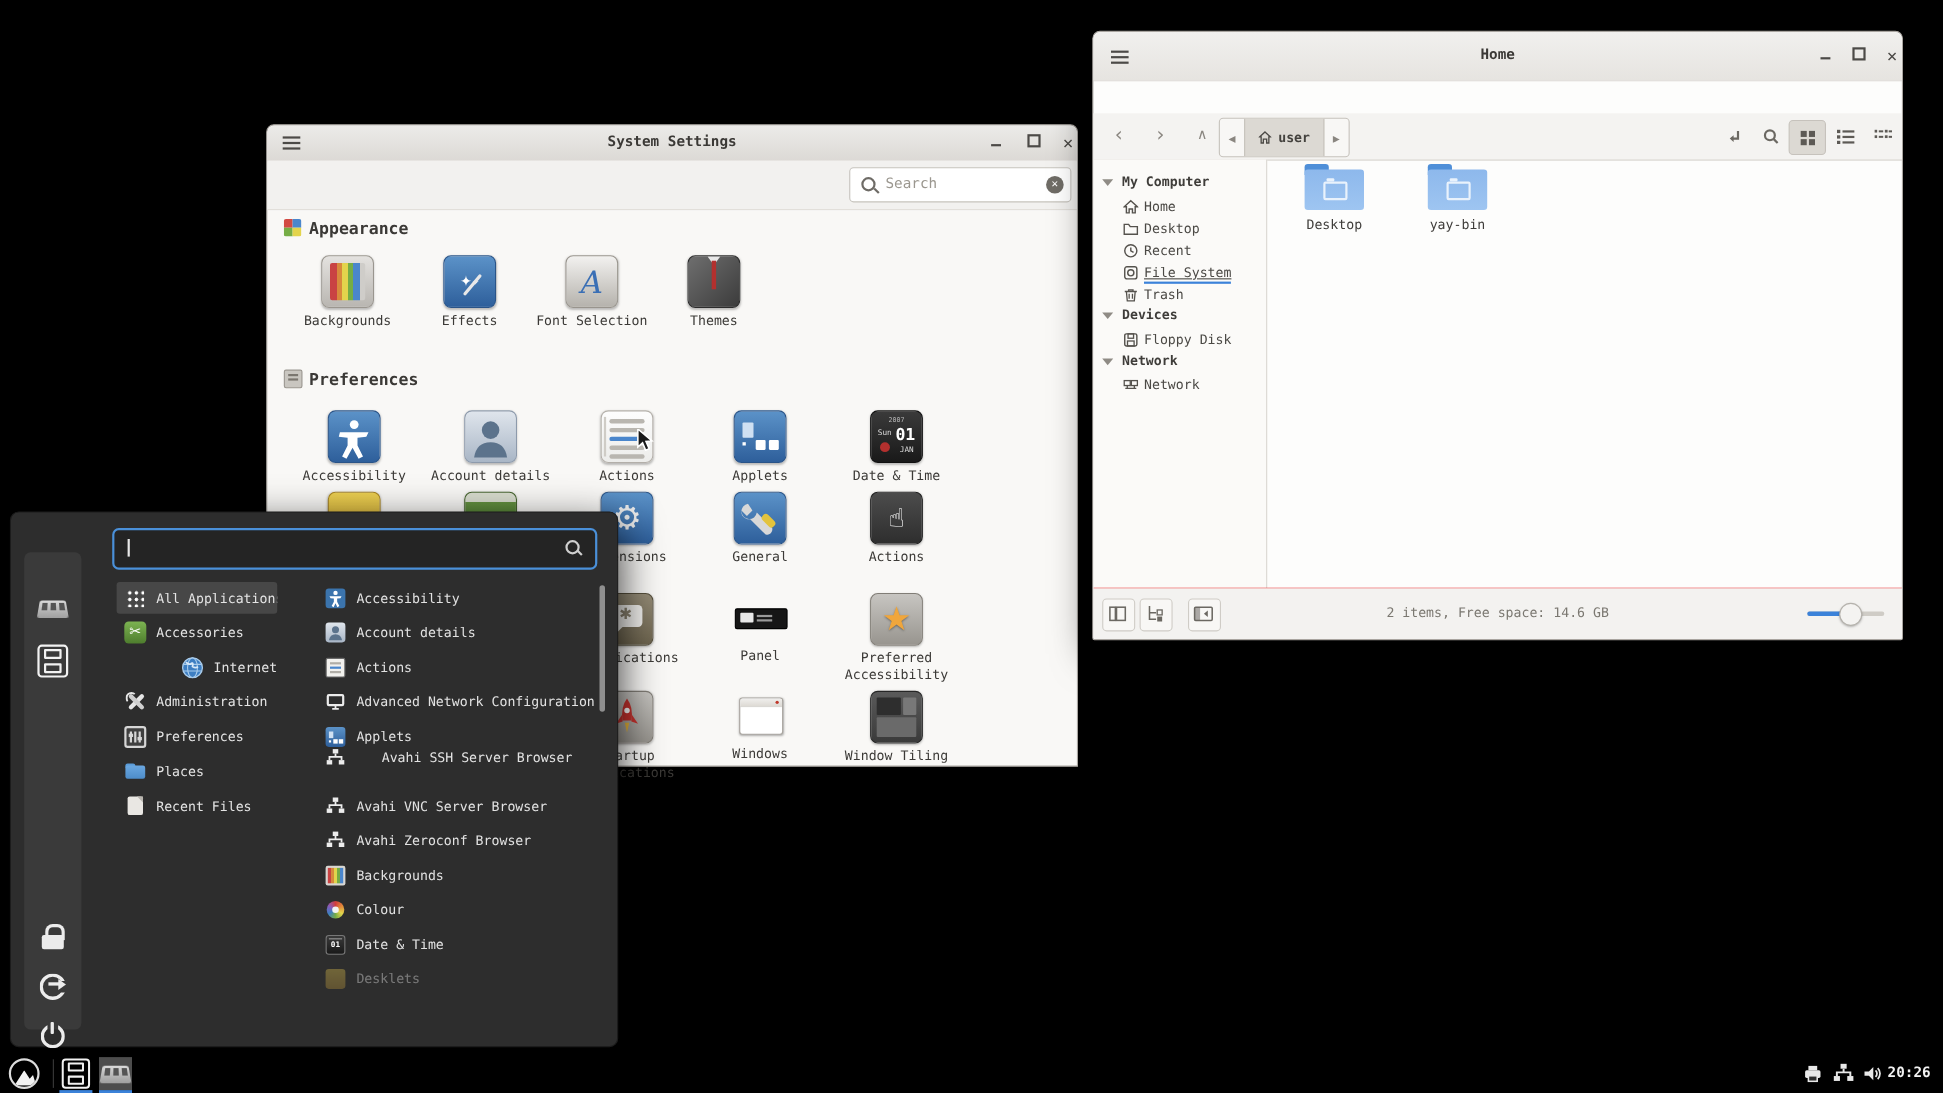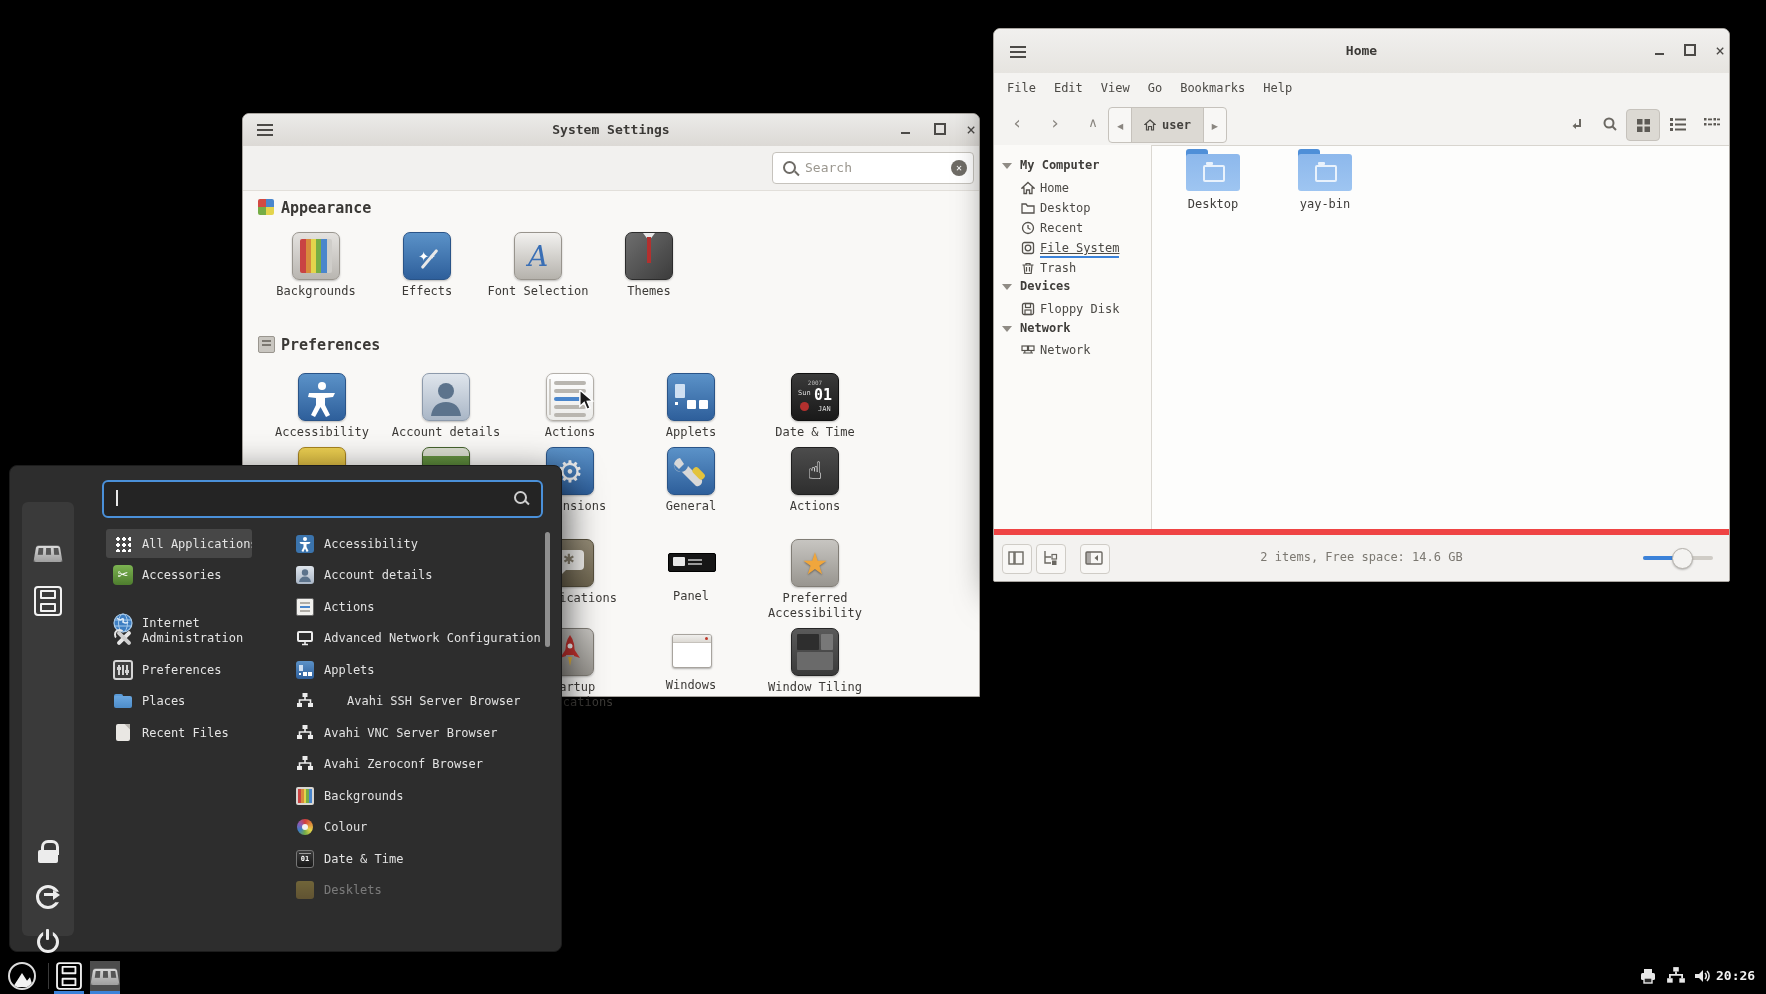--- a/index.html
+++ b/index.html
@@ -48,21 +48,21 @@
   .crumbgroup{position:absolute;left:114px;top:4px;height:34px;border:1px solid #c6c2bc;border-radius:4px;background:#f8f7f5;display:flex;}
   .crumbseg{display:flex;align-items:center;justify-content:center;color:#8a8680;}
   .crumb-user{background:#dcd9d3;border-left:1px solid #c6c2bc;border-right:1px solid #c6c2bc;padding:0 12px;display:flex;align-items:center;gap:6px;color:#44423e;font-size:12px;font-weight:bold;}
   .viewbtn{position:absolute;top:6px;width:32px;height:30px;border-radius:4px;display:flex;align-items:center;justify-content:center;}
   .viewbtn.active{background:#dcd9d3;border:1px solid #c6c2bc;}
   .f-sidebar{position:absolute;left:0;top:116px;width:157px;bottom:46px;background:#fbfaf8;border-right:1px solid #dbd8d2;}
   .sb-h{position:absolute;left:26px;font-size:12px;font-weight:bold;color:#3f3d3a;}
   .sb-tri{position:absolute;left:8px;width:0;height:0;border-left:5px solid transparent;border-right:5px solid transparent;border-top:6px solid #8f8b85;}
   .sb-item{position:absolute;left:46px;font-size:12px;color:#4b4945;}
   .sb-ic{position:absolute;left:27px;width:14px;height:14px;}
-  .f-status{position:absolute;left:0;right:0;bottom:0;height:46px;background:#f3f2f0;border-top:6px solid #ef4444;border-radius:0 0 2px 2px;}
+  .f-status{position:absolute;left:0;right:0;bottom:0;height:46px;background:#f3f2f0;border-top:1px solid #ef4444;border-radius:0 0 2px 2px;}
   .stbtn{position:absolute;top:9px;width:28px;height:28px;border:1px solid #cfccc6;border-radius:4px;background:#f8f7f5;}
   .fitem{position:absolute;width:110px;text-align:center;}
   .folder{width:54px;height:42px;margin:0 auto;position:relative;}
   .folder .tab{position:absolute;left:0;top:0;width:22px;height:10px;background:#4f8fd8;border-radius:3px 3px 0 0;}
   .folder .body{position:absolute;left:0;top:5px;width:54px;height:37px;background:linear-gradient(#8db8ec,#9ec5f1);border-radius:3px;}
   .folder .emb{position:absolute;left:17px;top:16px;width:18px;height:13px;border:2px solid #e9f2fc;border-radius:2px;}
   .folder .emb:before{content:"";position:absolute;left:1px;top:-5px;width:7px;height:3px;background:#e9f2fc;border-radius:1px;}
   .flabel{margin-top:6px;font-size:12px;color:#3f3d3a;}
   
   #menu{left:9px;top:465px;width:551px;height:485px;background:#2d2d2d;border:1px solid #1c1c1c;border-radius:8px;box-shadow:0 14px 40px rgba(0,0,0,.8);}
@@ -283,28 +283,20 @@
   </div>
 
   <div id="files" class="win">
     <div class="f-titlebar">
       <div class="hamburger" style="left:16px;top:17px;"></div>
       <div class="wtitle" style="top:14px;">Home</div>
       <div class="wbtn" style="left:656px;top:13px;"><span class="minbar"></span></div>
       <div class="wbtn" style="left:687px;top:13px;"><span class="maxsq"></span></div>
       <div class="wbtn" style="left:717px;top:13px;font-size:16px;">×</div>
     </div>
-    <div class="f-menubar">
-      <span class="menu-item">File</span>
-      <span class="menu-item">Edit</span>
-      <span class="menu-item">View</span>
-      <span class="menu-item">Go</span>
-      <span class="menu-item">Bookmarks</span>
-      <span class="menu-item">Help</span>
-    </div>
     <div class="f-toolbar">
       <div class="tbtn" style="left:6px;">‹</div>
       <div class="tbtn" style="left:44px;">›</div>
       <div class="tbtn" style="left:82px;font-size:13px;">∧</div>
       <div class="crumbgroup">
         <div class="crumbseg" style="width:22px;">◂</div>
         <div class="crumb-user">
           <svg width="12" height="12" viewBox="0 0 12 12">
               <path d="M6 1 L11 5.5 H9.5 V11 H7.5 V7.5 H4.5 V11 H2.5 V5.5 H1 Z" fill="none" stroke="#4b4945" stroke-width="1.2"></path>
             </svg>
@@ -497,21 +489,21 @@
           <div class="dotgrid"></div>
         </div>
       <span>All Applications</span>
     </div>
     <div class="cat" style="top:94px;">
       <div class="mi" style="background:linear-gradient(#7cb351,#4e7d2e);border-radius:4px;">
         <div class="glyph" style="font-size:13px;">✂</div>
       </div>
       <span>Accessories</span>
     </div>
-    <div class="cat" style="top:142px;">
+    <div class="cat" style="top:126px;justify-content:flex-end;">
       <div class="mi">
         <svg width="20" height="20" viewBox="0 0 20 20">
             <circle cx="10" cy="10" r="9" fill="#3d7ec2"></circle>
             <circle cx="10" cy="10" r="9" fill="none" stroke="#a8cbeb" stroke-width="1.2"></circle>
             <ellipse cx="10" cy="10" rx="4.5" ry="9" fill="none" stroke="#a8cbeb" stroke-width="1"></ellipse>
             <path d="M1.5 7 h17 M1.5 13 h17" stroke="#a8cbeb" stroke-width="1"></path>
             <path d="M4 5 q3 3 5 1 q2 -1 1 3 q3 2 5 0" fill="none" stroke="#d9e9f8" stroke-width="1.6"></path>
           </svg>
       </div>
       <span>Internet</span>
@@ -583,21 +575,21 @@
       <span>Advanced Network Configuration</span>
     </div>
     <div class="app" style="top:189px;">
       <div class="ai" style="background:linear-gradient(#5b92c8,#2e5f9b);border-radius:3px;">
         <div class="abs" style="left:3px;top:4px;width:4px;height:6px;background:#cfe0f2;"></div>
         <div class="abs" style="left:7px;top:11px;width:4px;height:4px;background:#fff;box-shadow:5px 0 0 #fff;"></div>
         <div class="abs" style="left:2.5px;top:12px;width:2px;height:2px;background:#fff;"></div>
       </div>
       <span>Applets</span>
     </div>
-    <div class="app" style="top:220px;gap:33px;">
+    <div class="app" style="top:208px;gap:33px;">
       <div class="ai">
         <svg width="18" height="18" viewBox="0 0 18 18">
             <rect x="6.5" y="1" width="5" height="4" fill="#ececec"></rect>
             <rect x="1" y="11" width="5" height="4" fill="#ececec"></rect>
             <rect x="12" y="11" width="5" height="4" fill="#ececec"></rect>
             <path d="M9 5 v3 M3.5 11 v-3 h11 v3" fill="none" stroke="#ececec" stroke-width="1.6"></path>
           </svg>
       </div>
       <span>Avahi SSH Server Browser</span>
     </div>

